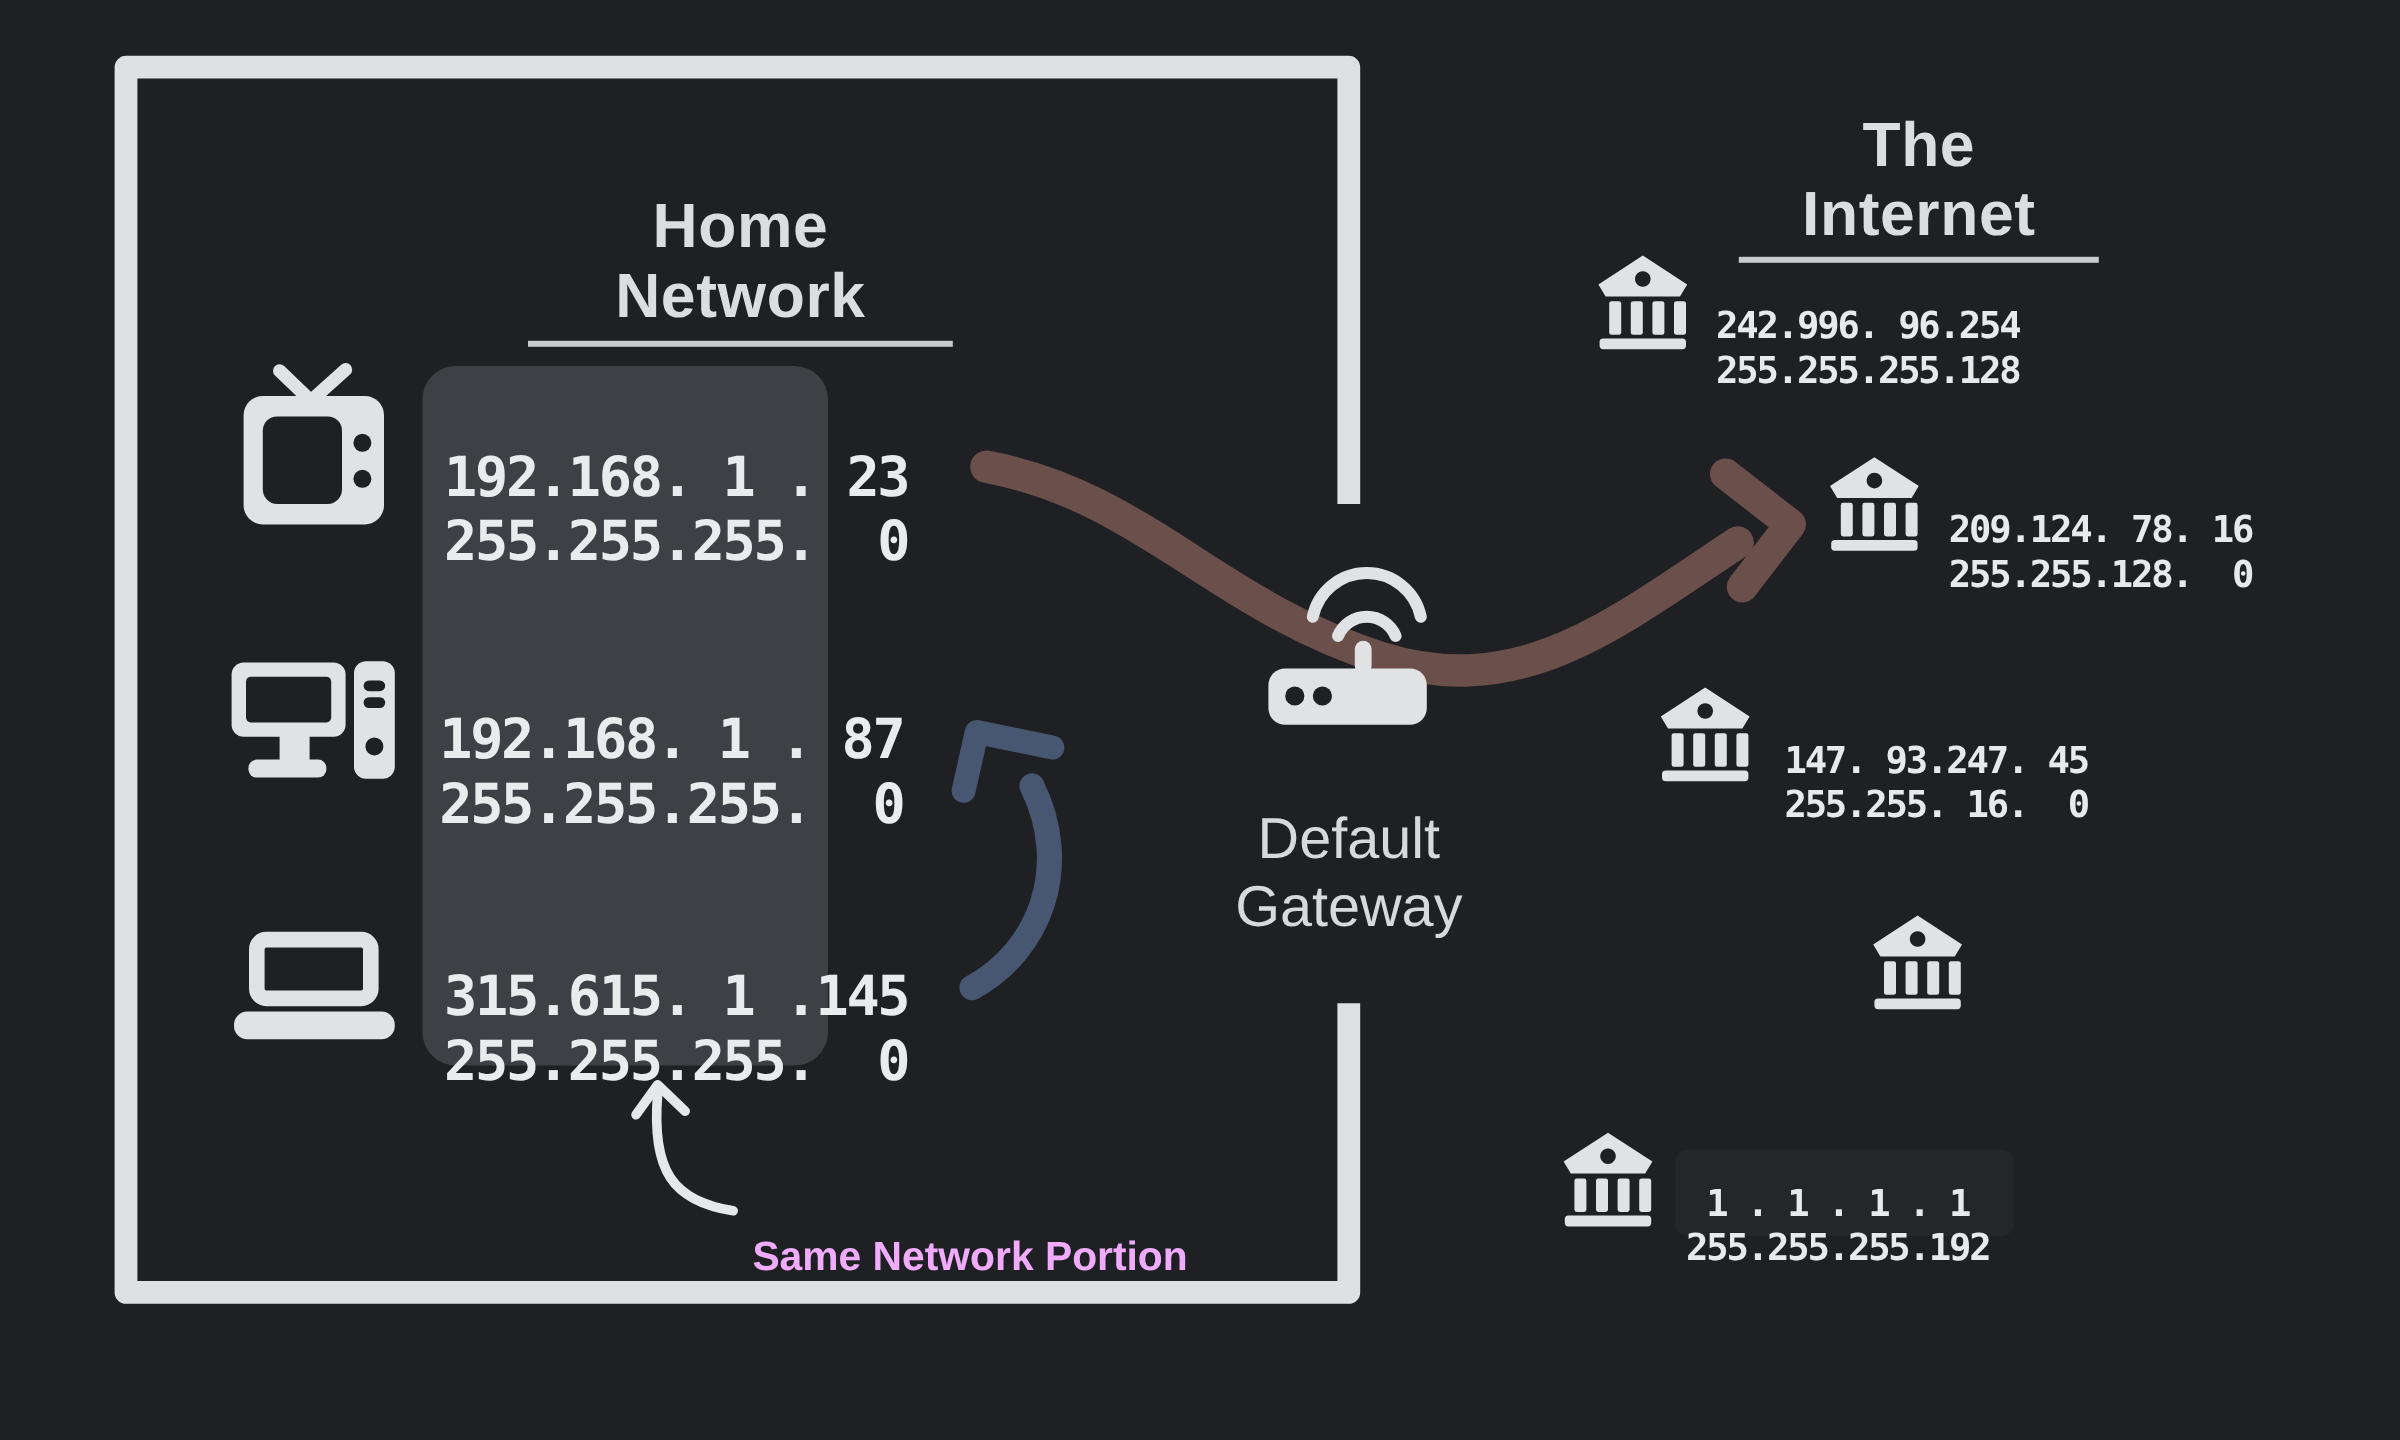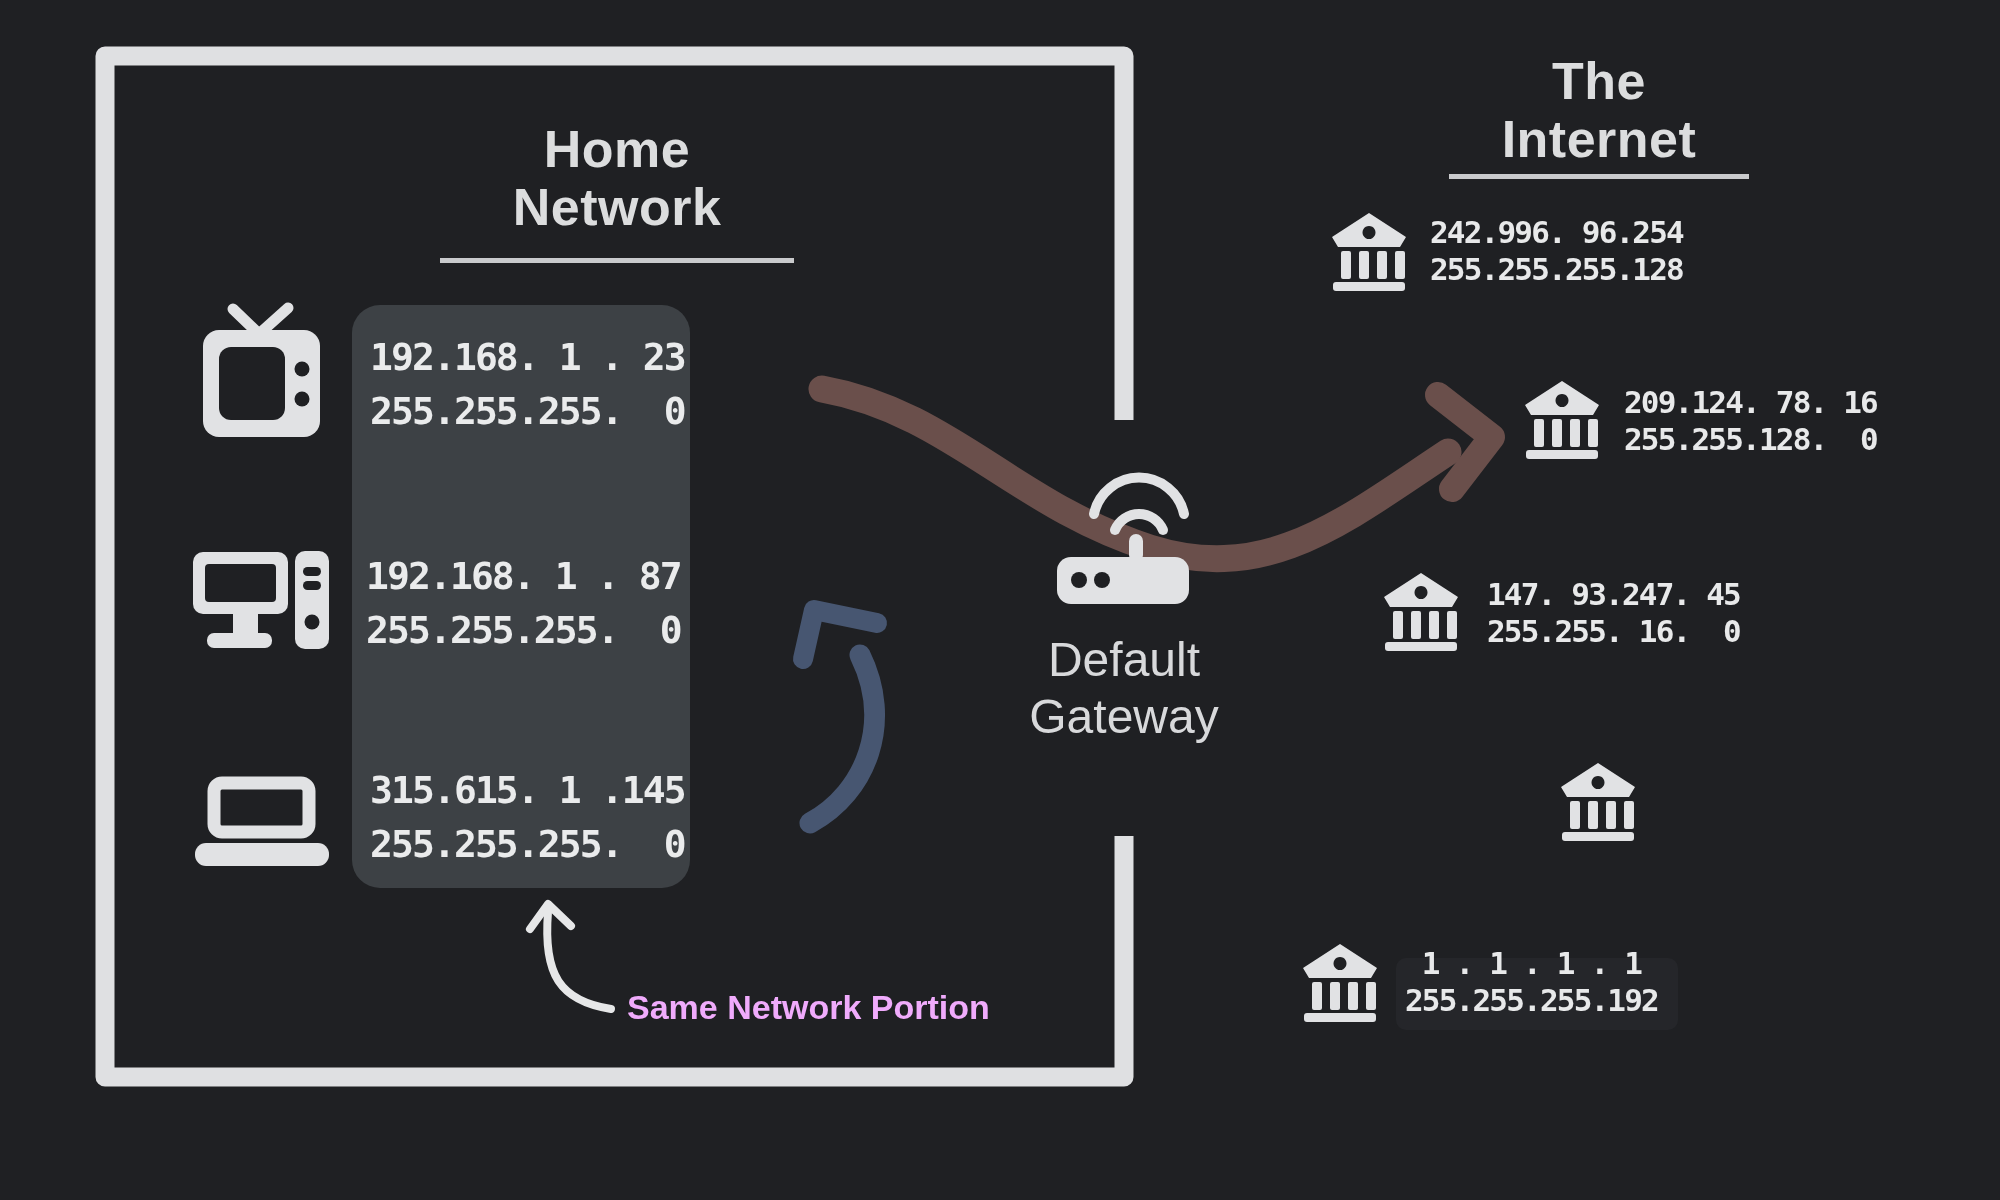--- a/index.html
+++ b/index.html
@@ -1,30 +1,30 @@
 <!DOCTYPE html>
 <html><head>
 <meta charset="utf-8">
 <style>
   html,body{margin:0;padding:0;background:#17181a;}
   #stage{
     position:relative;width:2000px;height:1200px;background:#1f2023;
     overflow:hidden;font-family:"Liberation Sans",sans-serif;
   }
   #decor{position:absolute;left:0;top:0;}
-  .abs{position:absolute;}
+  .abs{position:absolute;margin-top:40px;}
   .title{
     font-size:52px;font-weight:700;color:#dcddde;text-align:center;
     border-bottom:5px solid #c9cacc;letter-spacing:.5px;line-height:58px;
   }
   .mono{
     font-family:"DejaVu Sans Mono","Liberation Mono",monospace;
     font-weight:700;white-space:pre;color:#eaebec;
   }
-  .dev-ip{font-size:38px;letter-spacing:-1.9px;line-height:54px;}
+  .dev-ip{font-size:46px;letter-spacing:-1.9px;line-height:54px;}
   .srv-ip{font-size:31px;letter-spacing:-1.8px;line-height:37px;color:#e8e9ea;}
   .gw-label{
     font-size:48px;font-weight:400;color:#d8d9db;text-align:center;line-height:57px;
   }
   .annot{
     font-size:34px;font-weight:600;color:#f0abfc;white-space:nowrap;
   }
 </style>
 </head>
 <body>
@@ -122,21 +122,21 @@
     <g transform="translate(1300,943)" fill="#e1e2e4" fill-rule="evenodd">
       <path d="M40 1 L77 25 L71 35 L9 35 L3 25 Z M40 14 a6.5 6.5 0 1 0 0.01 0 Z"></path>
       <rect x="12" y="39" width="10" height="28" rx="2"></rect>
       <rect x="30" y="39" width="10" height="28" rx="2"></rect>
       <rect x="48" y="39" width="10" height="28" rx="2"></rect>
       <rect x="66" y="39" width="10" height="28" rx="2"></rect>
       <rect x="4" y="70" width="72" height="9" rx="3"></rect>
     </g>
   </svg>
 
-  <div class="abs title" style="left:440px;top:120px;width:354px;padding-bottom:22px;">Home Network</div>
+  <div class="abs title" style="left:440px;top:120px;width:354px;padding-bottom:8px;">Home Network</div>
 
   <div class="abs title" style="left:1449px;top:52px;width:300px;padding-bottom:6px;">The Internet</div>
 
   <div class="abs" style="left:370px;top:330px;">
     <div class="mono dev-ip">192.168. 1 . 23</div>
     <div class="mono dev-ip">255.255.255.  0</div>
   </div>
   <div class="abs" style="left:366px;top:549px;">
     <div class="mono dev-ip">192.168. 1 . 87</div>
     <div class="mono dev-ip">255.255.255.  0</div>

